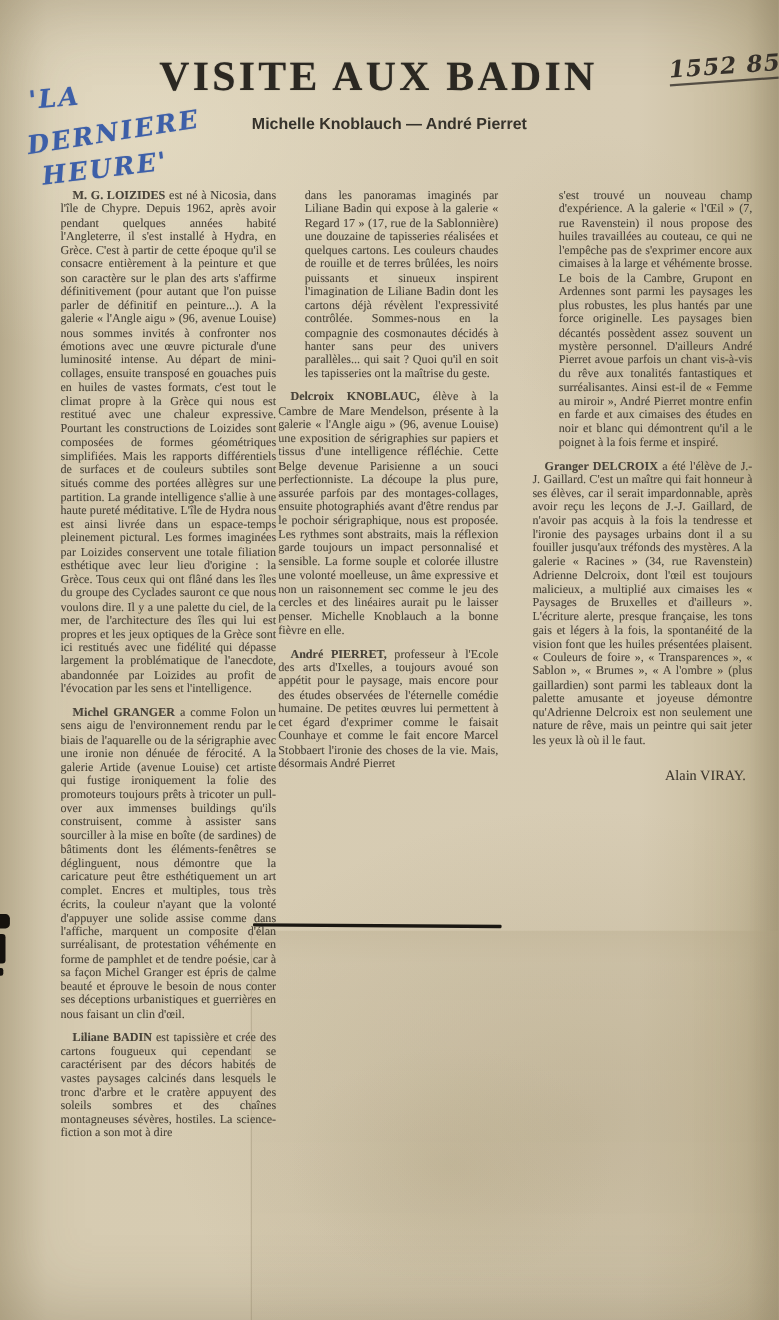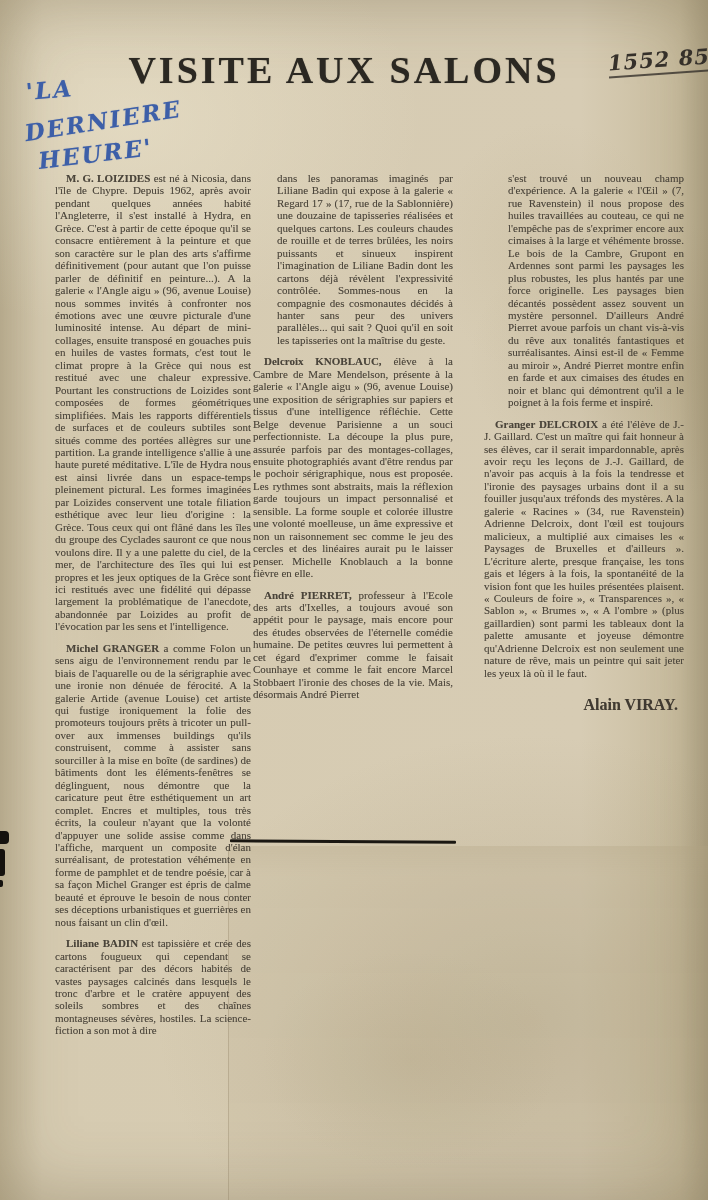--- a/index.html
+++ b/index.html
@@ -54,21 +54,21 @@
     font-size:11px;line-height:12.45px;color:#4a443a;
     text-shadow:0 0 0.5px rgba(74,68,58,.35);
   }
   .col1{left:35px;width:196px;height:1028px;margin-left:20px;}
   .col2{left:253px;width:200px;height:668px;}
   .col3{left:484px;width:200px;height:632px;}
   .para{margin:0 0 9px 0;text-indent:11px;}
   .para.cont{text-indent:0;margin-left:24px;}
   .lead{font-weight:bold;}
   .signature{
-    text-align:right;font-weight:bold;font-size:16px;color:#403a31;
+    text-align:right;font-weight:normal;font-size:13px;color:#403a31;
     padding-right:6px;margin-top:20px;
   }
 
   .cutline{
     position:absolute;left:230px;top:840px;width:226px;height:3px;
     background:#1a1712;transform:rotate(.4deg);border-radius:1px;
   }
   .blob{position:absolute;background:#15120e;}
   .blob.b1{left:0;top:831px;width:9px;height:13px;border-radius:0 4px 4px 0;}
   .blob.b2{left:0;top:849px;width:5px;height:27px;border-radius:0 3px 3px 0;}
@@ -82,22 +82,23 @@
   <div class="backing"></div>
   <div class="stain s1"></div>
   <div class="stain s2"></div>
   <div class="stain s3"></div>
 
   <div class="hand-blue" style="left:26px;top:76px;transform:rotate(-5deg);">'LA</div>
   <div class="hand-blue" style="left:24px;top:107px;transform:rotate(-9deg);">DERNIERE</div>
   <div class="hand-blue" style="left:38px;top:140px;transform:rotate(-7deg);">HEURE'</div>
   <div class="hand-dark" style="left:608px;top:47px;transform:rotate(-4deg);">1552 85</div>
 
-  <div class="title">VISITE AUX SALONS</div>
+  <div class="title">VISITE AUX BADIN</div>
   <div class="subtitle">
+    <span class="line">Michelle Knoblauch — André Pierret</span>
   </div>
 
   <div class="col col1">
     <p class="para">
       <span class="lead">M. G. LOIZIDES</span>
       <span>est né à Nicosia, dans l'île de Chypre. Depuis 1962, après avoir pendant quelques années habité l'Angleterre, il s'est installé à Hydra, en Grèce. C'est à partir de cette époque qu'il se consacre entièrement à la peinture et que son caractère sur le plan des arts s'affirme définitivement (pour autant que l'on puisse parler de définitif en peinture...). A la galerie « l'Angle aigu » (96, avenue Louise) nous sommes invités à confronter nos émotions avec une œuvre picturale d'une luminosité intense. Au départ de mini-collages, ensuite transposé en gouaches puis en huiles de vastes formats, c'est tout le climat propre à la Grèce qui nous est restitué avec une chaleur expressive. Pourtant les constructions de Loizides sont composées de formes géométriques simplifiées. Mais les rapports différentiels de surfaces et de couleurs subtiles sont situés comme des portées allègres sur une partition. La grande intelligence s'allie à une haute pureté méditative. L'île de Hydra nous est ainsi livrée dans un espace-temps pleinement pictural. Les formes imaginées par Loizides conservent une totale filiation esthétique avec leur lieu d'origine : la Grèce. Tous ceux qui ont flâné dans les îles du groupe des Cyclades sauront ce que nous voulons dire. Il y a une palette du ciel, de la mer, de l'architecture des îles qui lui est propres et les jeux optiques de la Grèce sont ici restitués avec une fidélité qui dépasse largement la problématique de l'anecdote, abandonnée par Loizides au profit de l'évocation par les sens et l'intelligence.</span>
     </p>
     <p class="para">
       <span class="lead">Michel GRANGER</span>
       <span>a comme Folon un sens aigu de l'environnement rendu par le biais de l'aquarelle ou de la sérigraphie avec une ironie non dénuée de férocité. A la galerie Artide (avenue Louise) cet artiste qui fustige ironiquement la folie des promoteurs toujours prêts à tricoter un pull-over aux immenses buildings qu'ils construisent, comme à assister sans sourciller à la mise en boîte (de sardines) de bâtiments dont les éléments-fenêtres se déglinguent, nous démontre que la caricature peut être esthétiquement un art complet. Encres et multiples, tous très écrits, la couleur n'ayant que la volonté d'appuyer une solide assise comme dans l'affiche, marquent un composite d'élan surréalisant, de protestation véhémente en forme de pamphlet et de tendre poésie, car à sa façon Michel Granger est épris de calme beauté et éprouve le besoin de nous conter ses déceptions urbanistiques et guerrières en nous faisant un clin d'œil.</span>

